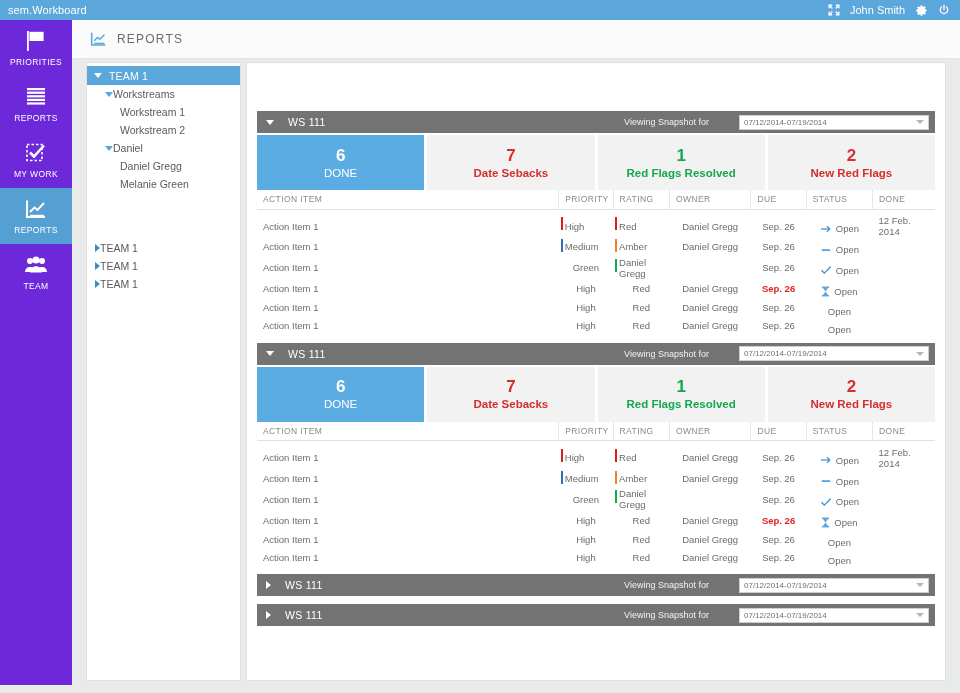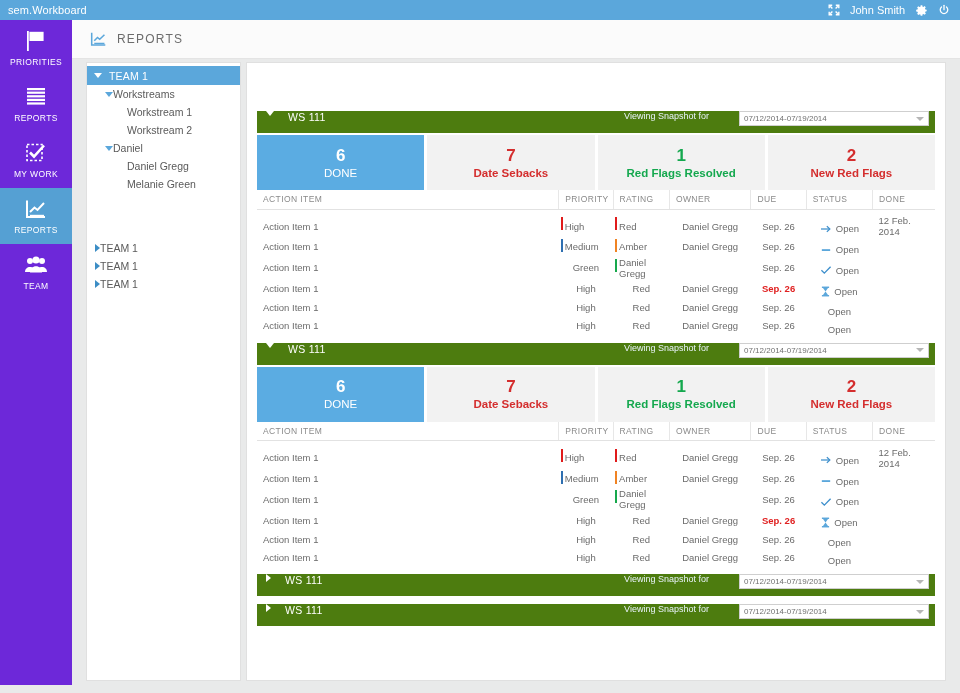--- a/index.html
+++ b/index.html
@@ -68,38 +68,38 @@
   .tree-root {
     height: 19px; background: #5ba7db; color: #ffffff;
     display: flex; align-items: center; gap: 7px;
     padding-left: 7px; font-size: 10.5px; letter-spacing:.2px;
   }
   .tree-row {
     height: 18px; display: flex; align-items: center; 
     font-size: 10.5px; color: #5a5a5a;
   }
   .tree-row.lvl1 { padding-left: 18px; }
-  .tree-row.lvl2 { padding-left: 40px; }
+  .tree-row.lvl2 { padding-left: 21px; margin-left: 12px; }
   .tree-row.collapsed { padding-left: 8px; color:#5a5a5a; }
   .caret-d { width:0;height:0;border-left:4px solid transparent;border-right:4px solid transparent;border-top:5px solid #5ba7db; }
   .caret-d.white { border-top-color:#ffffff; }
   .caret-r { width:0;height:0;border-top:4px solid transparent;border-bottom:4px solid transparent;border-left:5px solid #3c8dc5; }
   .tree-gap { height: 18px; }
 
   
   .content {
     position: absolute; left: 246px; top: 62px; width: 700px; height: 619px;
     background: #ffffff; border: 1px solid #e0e0e0;
     padding: 48px 10px 10px 10px;
   }
 
   .card { margin-bottom: 8px; }
   .card-head {
-    height: 22px; background: #4d7c0f; color: #ffffff;
-    display: flex; align-items: flex-start; padding: 0 6px 0 9px;
+    height: 22px; background: #737373; color: #ffffff;
+    display: flex; align-items: center; padding: 0 6px 0 9px;
   }
   .card-head .ws {
     font-size: 10.5px; letter-spacing: .3px; margin-left: 14px; color: #ffffff;
   }
   .card-head .flex { flex: 1 1 auto; }
   .card-head .vsnap { font-size: 9px; color: #eaf4fc; margin-right: 6px; white-space: nowrap; }
   .snapsel {
     width: 190px; height: 15px; background: #ffffff; border: 1px solid #cfcfcf;
     display: flex; align-items: center; padding: 0 4px;
     font-size: 8px; color: #707070; margin-left: 24px;

